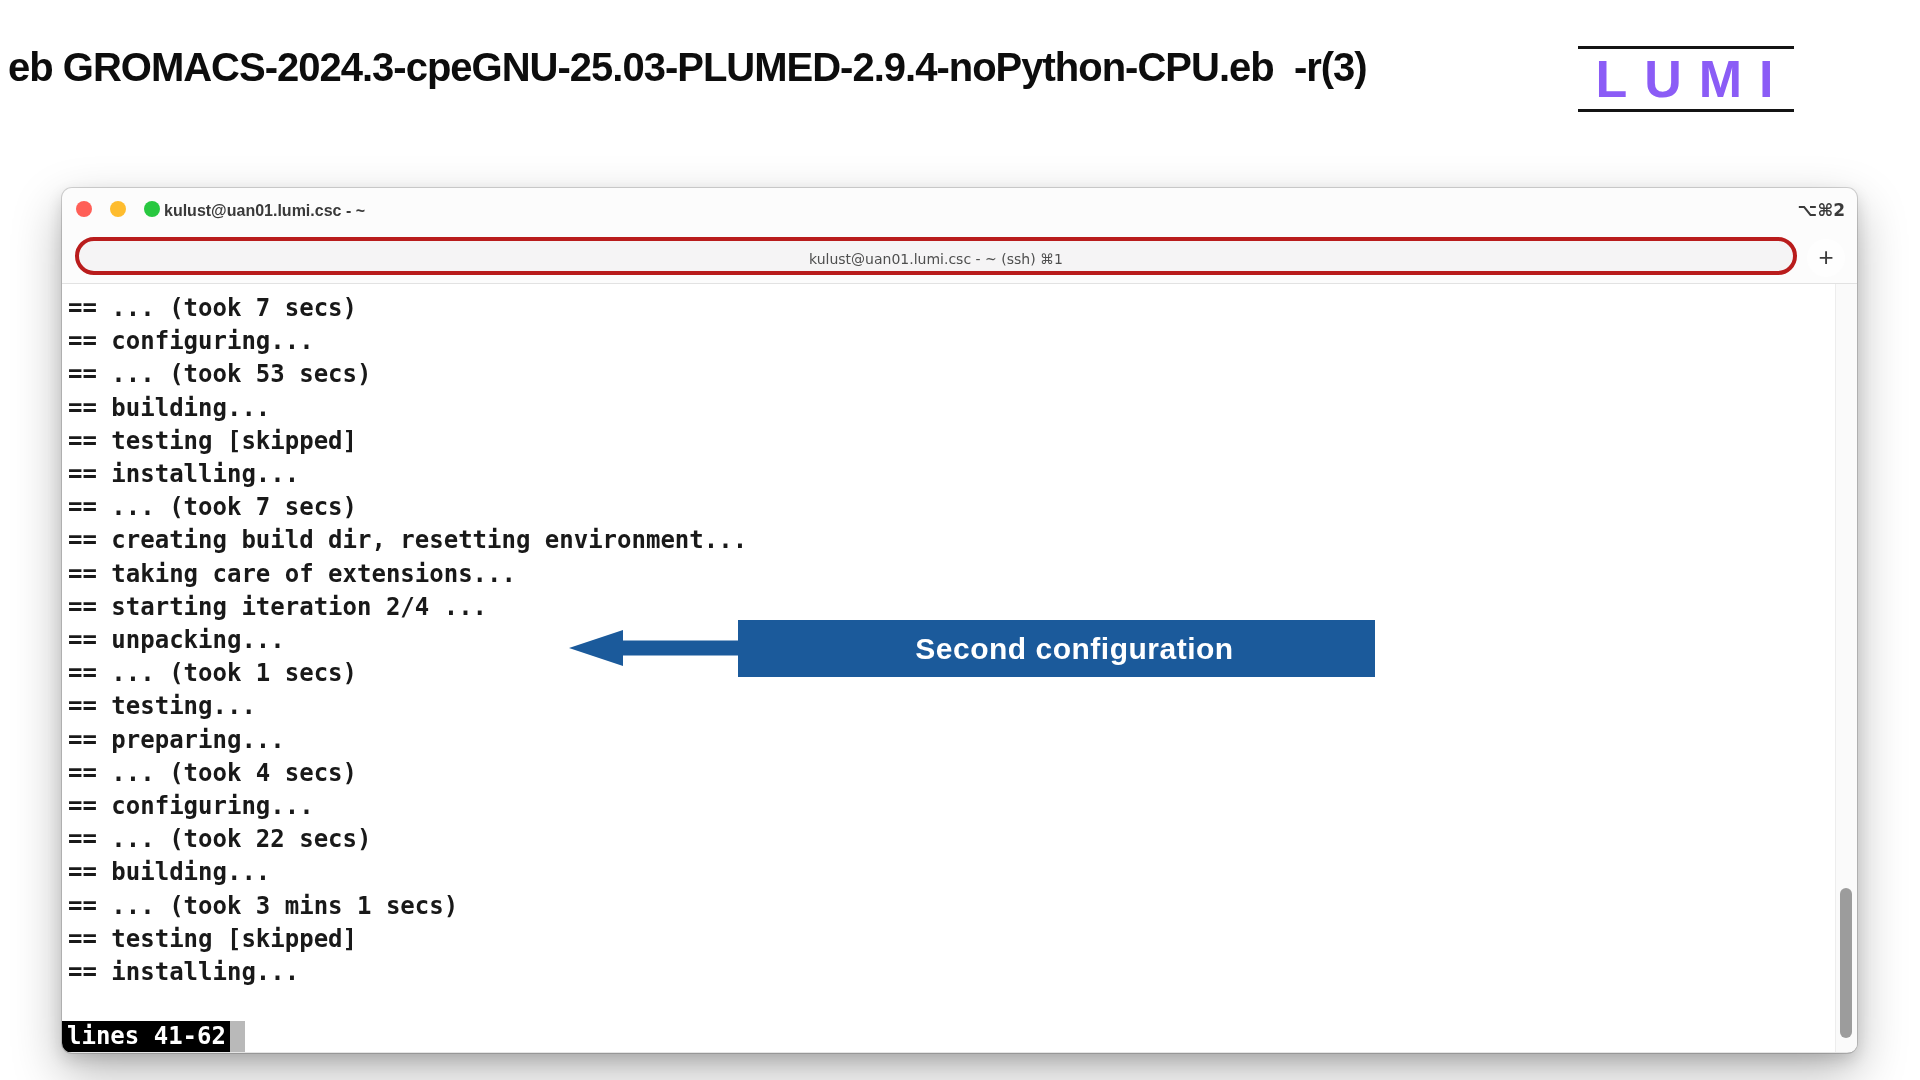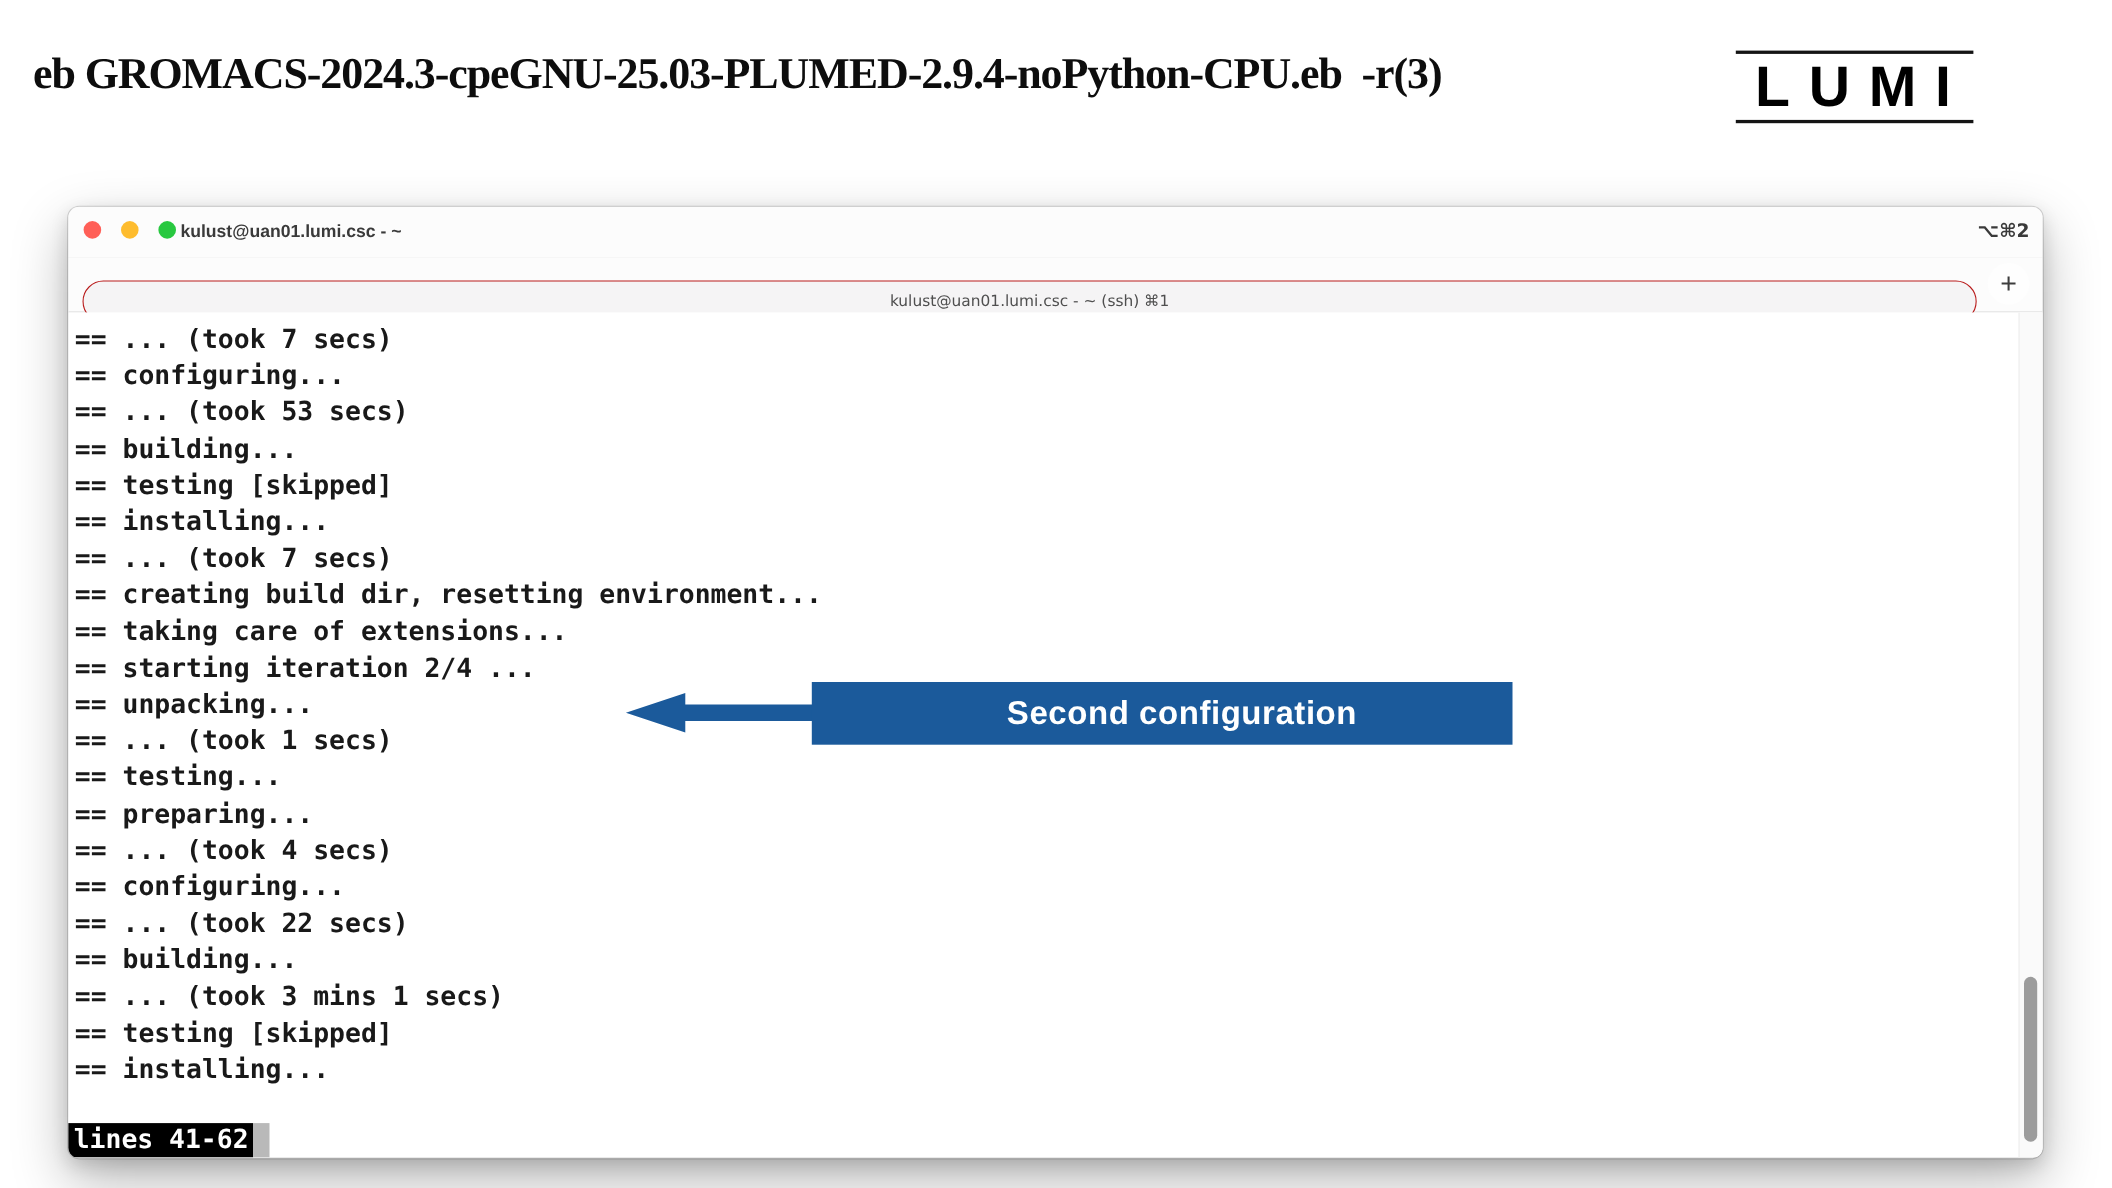--- a/index.html
+++ b/index.html
@@ -1,29 +1,29 @@
 <!DOCTYPE html>
 <html style="--accent: #1b5a9b; --traffic-red: #ff5f57; --traffic-yellow: #febc2e; --traffic-green: #28c840;"><head>
 <meta charset="utf-8">
 <style>
   * { margin: 0; padding: 0; box-sizing: border-box; }
   html, body { width: 1920px; height: 1080px; background: #ffffff; overflow: hidden;
     font-family: "Liberation Sans", sans-serif; }
 
   
   .slide-title {
-    position: absolute; left: 30px; top: 44px;
-    font-family: Liberation Serif, serif;
+    position: absolute; left: 8px; top: 44px;
+    font-family: Liberation Sans, sans-serif;
     font-weight: 700; font-size: 40px; letter-spacing: -1px;
     color: #0d0d0d; white-space: pre; line-height: 46px;
   }
   .lumi-logo {
     position: absolute; left: 1578px; top: 46px; width: 216px; height: 66px;
     border-top: 3px solid #141414; border-bottom: 3px solid #141414;
-    color: #000000; font-weight: 700; font-size: 52px; line-height: 60px;
+    color: #8b5cf6; font-weight: 700; font-size: 52px; line-height: 60px;
     text-align: center; letter-spacing: 17px; padding-left: 14px;
     font-family: "Liberation Sans", sans-serif; white-space: nowrap;
   }
 
   
   .window {
     position: absolute; left: 62px; top: 188px; width: 1795px; height: 865px;
     border-radius: 10px; background: #e5e5e5; overflow: hidden;
     box-shadow: 0 0 0 1px rgba(0,0,0,0.15), 0 20px 50px rgba(0,0,0,0.28), 0 6px 16px rgba(0,0,0,0.14);
   }
@@ -39,22 +39,22 @@
   .win-shortcut {
     position: absolute; right: 12px; top: 0; height: 44px; line-height: 44px;
     font-size: 17px; font-weight: 600; color: #3a3a3a;
     font-family: "DejaVu Sans", sans-serif;
   }
   .tabbar {
     position: relative; height: 50px; background: #fcfcfc;
     border-bottom: 1px solid #e2e2e2;
   }
   .tab-pill {
-    position: absolute; left: 13px; top: 21px; width: 1722px; height: 38px;
-    border-radius: 19px; background: #f5f4f5; border: 1px solid #b91c1c;
+    position: absolute; left: 13px; top: 3px; width: 1722px; height: 38px;
+    border-radius: 19px; background: #f5f4f5; border: 4px solid #b91c1c;
     text-align: center; line-height: 36px; font-size: 14px; color: #4f4f4f;
   }
   .tab-cmd { font-family: "DejaVu Sans", sans-serif; }
   .new-tab-btn {
     position: absolute; left: 1745px; top: 5px; width: 38px; height: 38px;
     border-radius: 50%; background: #fefefe; text-align: center;
     line-height: 36px; font-size: 26px; font-weight: 400; color: #3d3d3d;
   }
 
   

